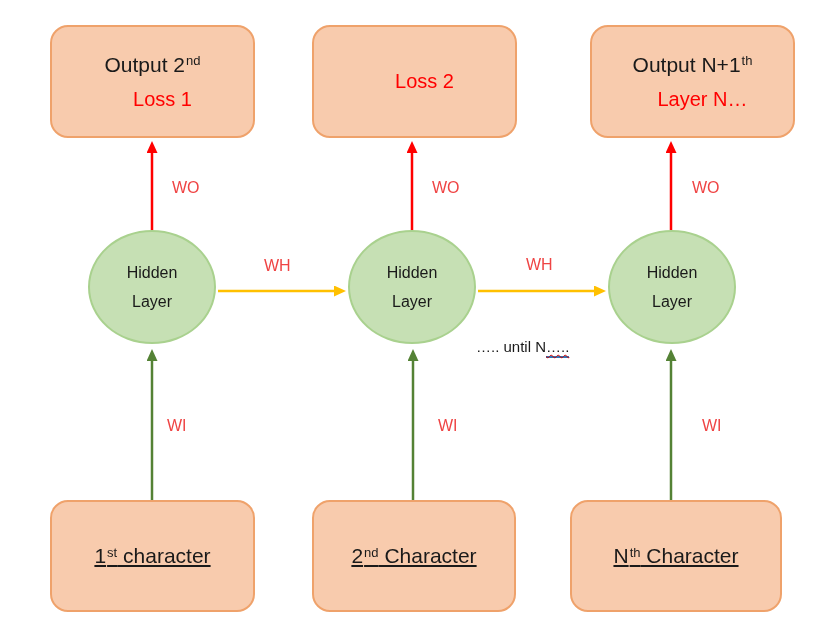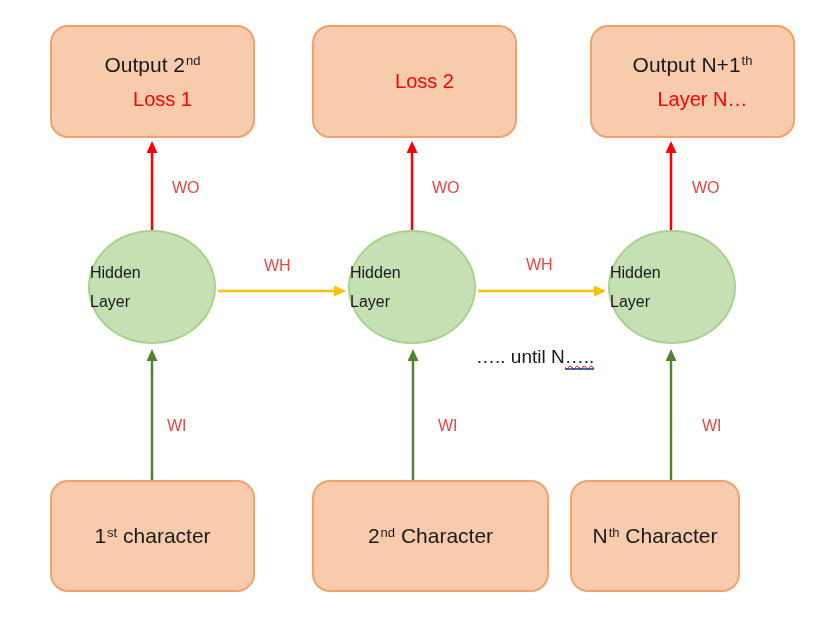--- a/index.html
+++ b/index.html
@@ -13,53 +13,53 @@
   .box {
     position:absolute; box-sizing:border-box;
     background:#F8CBAD; border:2px solid #EFA26B; border-radius:18px;
     display:flex; flex-direction:column; align-items:center; justify-content:center;
     text-align:center;
   }
   .output-box { top:25px; height:113px; width:205px; gap:11px; }
   .output-box.c0 { left:50px; }
   .output-box.c1 { left:312px; }
   .output-box.c2 { left:590px; }
-  .input-box { top:480px; height:112px; }
+  .input-box { top:500px; height:112px;text-decoration:underline; }
   .input-box.c0 { left:50px;  width:205px; }
-  .input-box.c1 { left:312px; width:237px; }
-  .input-box.c2 { left:570px; width:170px; }
+  .input-box.c1 { left:312px; width:204px; }
+  .input-box.c2 { left:570px; width:212px; }
 
   .box-title { font-size:21px; }
   .loss { font-size:20px; color:#FF0000;margin-left:20px; }
   .input-label { font-size:21px; }
   .sup { font-size:0.62em; position:relative; top:-0.5em; margin-left:1px; }
 
   
   .circle {
     position:absolute; top:230px; width:128px; height:114px; box-sizing:border-box;
     background:#C6E0B4; border:2px solid #A9D18E; border-radius:50%;
-    display:flex; flex-direction:column; align-items:flex-start; justify-content:center;
+    display:flex; flex-direction:column; align-items:center; justify-content:center;
     font-size:16px; line-height:29px; text-align:center;
   }
   .circle.c0 { left:88px; }
   .circle.c1 { left:348px; }
   .circle.c2 { left:608px; }
 
   
   .edge-label { position:absolute; font-size:16px; color:#ef4444; white-space:nowrap; }
   .wo.c0 { left:172px; top:179px; }
   .wo.c1 { left:432px; top:179px; }
   .wo.c2 { left:692px; top:179px; }
   .wi.c0 { left:167px; top:417px; }
   .wi.c1 { left:438px; top:417px; }
   .wi.c2 { left:702px; top:417px; }
   .wh.w0 { left:264px; top:257px; }
   .wh.w1 { left:526px; top:256px; }
 
-  .until { position:absolute; left:476px; top:346px; font-size:19px; white-space:nowrap; }
+  .until { position:absolute; left:476px; top:338px; font-size:15px; white-space:nowrap; }
   .dots-ul {
     border-bottom:2px solid #2E75B6;
     text-decoration:underline wavy #CC0000 1px;
     text-underline-offset:2px;
     padding-bottom:1px;
   }
 </style>
 </head>
 <body>
 

